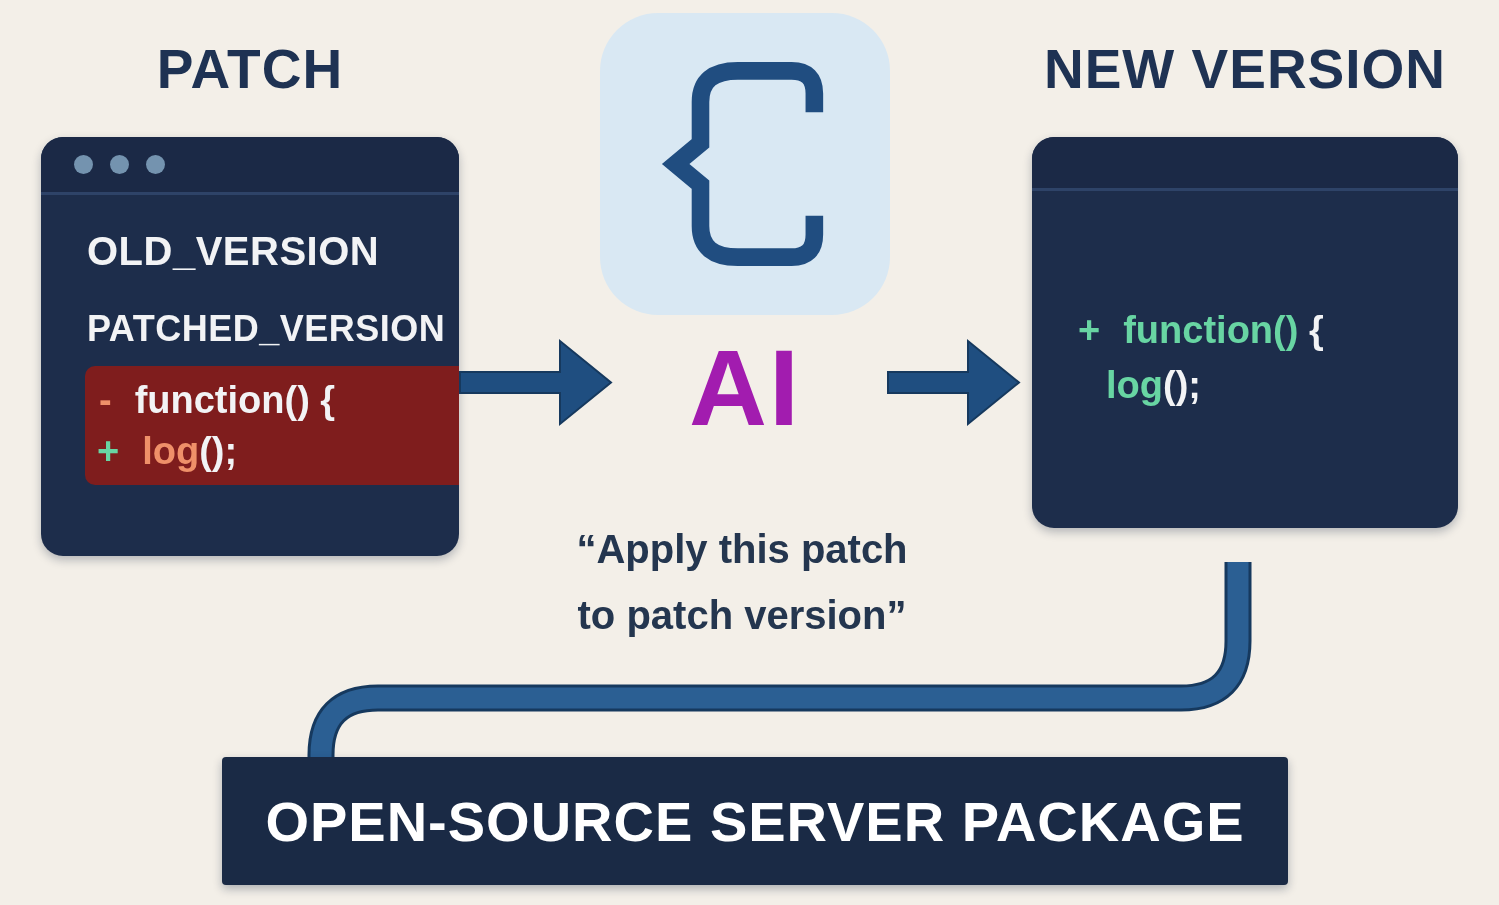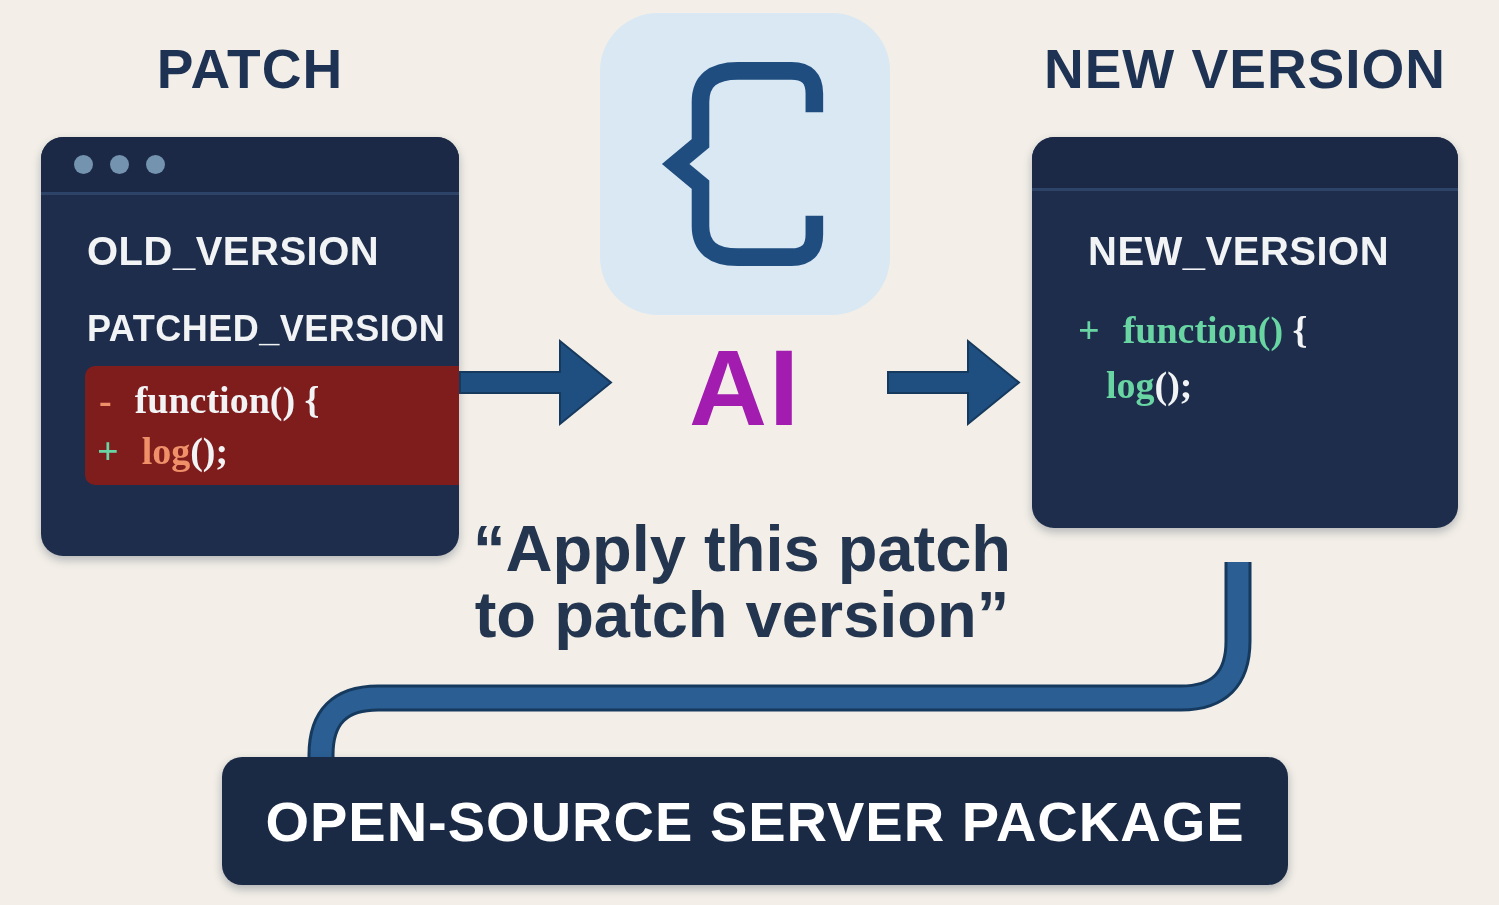--- a/index.html
+++ b/index.html
@@ -55,21 +55,21 @@
   .lbl-new{left:56px;top:94px;font-size:40px;}
 
   .diff-panel{
     position:absolute;
     left:44px;top:229px;width:374px;height:119px;
     background:#7f1d1d;
     border-radius:10px 0 0 10px;
   }
   .codeline{
     position:absolute;
-    font-family:Liberation Serif, serif;
+    font-family:Liberation Sans, sans-serif;
     font-weight:bold;
     font-size:38px;
     line-height:1;
     white-space:pre;
     color:#f2f3f5;
   }
   .tok-salmon{color:#ef9069;}
   .tok-green{color:#68d5a3;}
   .tok-white{color:#f2f3f5;}
   .gap-l{margin-left:23px;}
@@ -96,31 +96,31 @@
   }
 
   
   .flow-layer{position:absolute;left:0;top:0;width:1499px;height:905px;pointer-events:none;}
 
   
   .quote{
     position:absolute;
     left:442px;top:516px;width:600px;
     text-align:center;
-    font-size:65px;font-weight:600;
+    font-size:40px;font-weight:600;
     color:#24364f;
     line-height:66px;
   }
 
   
   .package-box{
     position:absolute;
     left:222px;top:757px;width:1066px;height:128px;
     background:#1a2a45;
-    border-radius:20px;
+    border-radius:4px;
     box-shadow:0 4px 10px rgba(18,32,58,.3);
   }
   .package-label{
     position:absolute;left:0;right:0;top:0;bottom:0;
     display:flex;align-items:center;justify-content:center;
     color:#ffffff;
     font-size:56px;font-weight:bold;
     letter-spacing:1px;
     white-space:nowrap;
   }
@@ -151,21 +151,20 @@
 
   <div class="ai-card">
     <svg width="190" height="236" viewBox="0 0 170 228">
       <path d="M 152 64 V 46 Q 152 24 130 24 H 78 Q 42 24 42 54 V 94 L 18 114 L 42 134 V 174 Q 42 204 78 204 H 130 Q 152 204 152 182 V 164" fill="none" stroke="#204d80" stroke-width="17" stroke-linejoin="miter" stroke-linecap="butt"></path>
     </svg>
   </div>
   <div class="ai-label">AI</div>
 
   <div class="window newver">
     <div class="titlebar"></div>
-    <div class="winlabel lbl-new">NEW_VERSION</div>
     <div class="codeline l1"><span class="tok-green">+</span><span class="tok-green gap-l">function()</span><span class="tok-white"> {</span></div>
     <div class="codeline l2"><span class="tok-green">log</span><span class="tok-white">();</span></div>
   </div>
 
   <svg class="flow-layer" viewBox="0 0 1499 905">
     <polygon points="460,372 560,372 560,341 611,382.5 560,424 560,393 460,393" fill="#1f4e80" stroke="#16395e" stroke-width="2"></polygon>
     <polygon points="888,372 968,372 968,341 1019,382.5 968,424 968,393 888,393" fill="#1f4e80" stroke="#16395e" stroke-width="2"></polygon>
     <path d="M1238 562 V641 Q1238 698 1181 698 H378 Q321 698 321 755 V764" fill="none" stroke="#16395e" stroke-width="27"></path>
     <path d="M1238 562 V641 Q1238 698 1181 698 H378 Q321 698 321 755 V764" fill="none" stroke="#2b5f93" stroke-width="21"></path>
   </svg>

